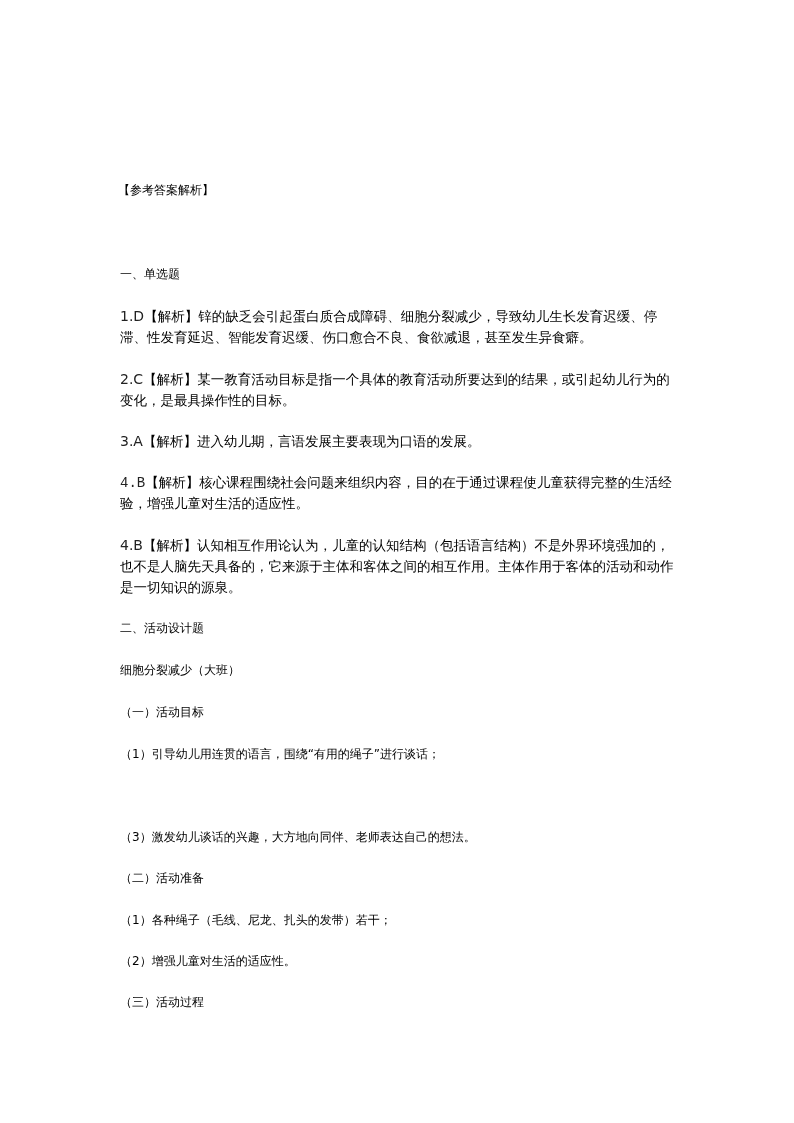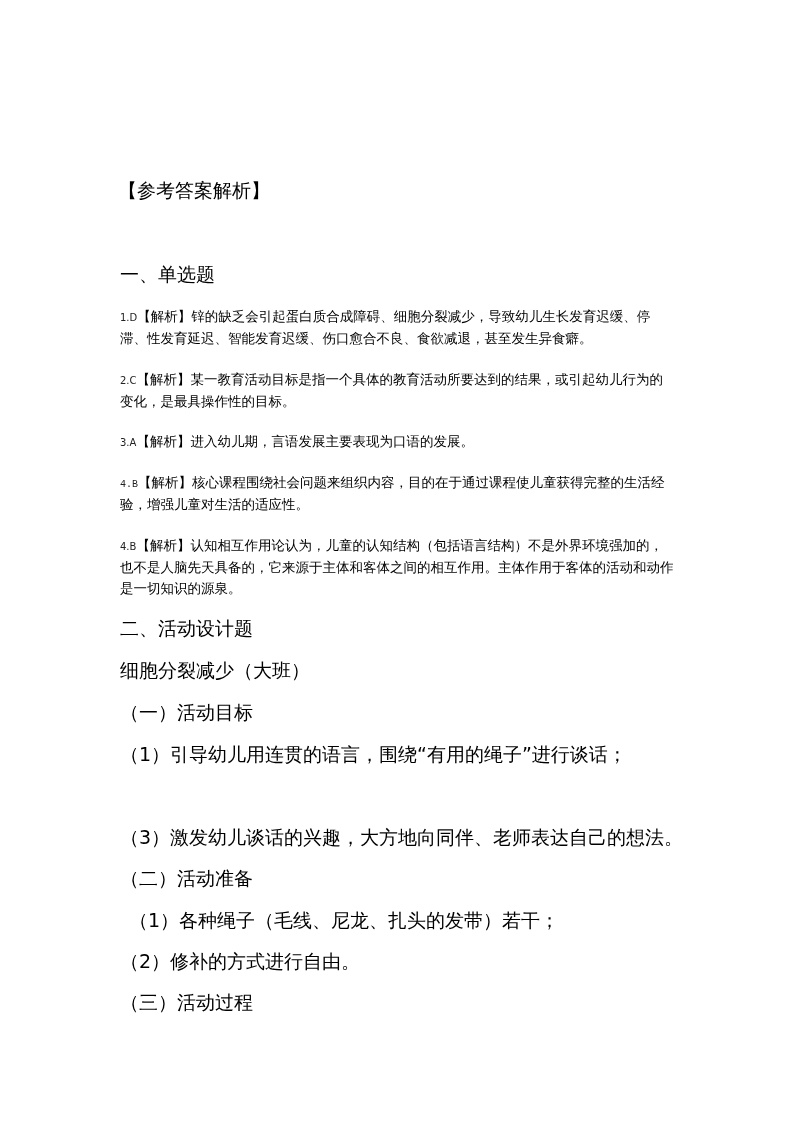--- a/index.html
+++ b/index.html
@@ -1,21 +1,21 @@
 <!DOCTYPE html>
 <html><head>
 <meta charset="utf-8">
 <style>
   html, body { margin: 0; padding: 0; background: #ffffff; }
   body { width: 794px; height: 1123px; position: relative; overflow: hidden;
          font-family: "DejaVu Sans", "Liberation Sans", sans-serif; color: #000; }
   .page { position: absolute; left: 0; top: 0; width: 794px; height: 1123px; }
-  .line { position: absolute; left: 120px; font-size: 19px; line-height: 21px; white-space: nowrap; }
+  .line { position: absolute; left: 120px; font-size: 12px; line-height: 21px; white-space: nowrap; }
   .para { position: absolute; left: 120px; width: 556px; font-size: 13.5px; line-height: 21px; }
-  .num { font-size: 10px; color: #222; }
+  .num { font-size: 14px; color: #222; }
   .heading { left: 118px; }
 </style>
 </head>
 <body>
 
 <div class="page">
 
   <div class="line heading" style="top:180px;">【参考答案解析】</div>
 
   <div class="line" style="top:264px;">一、单选题</div>
@@ -50,23 +50,23 @@
     <span>（1）</span><span>引导幼儿用连贯的语言，围绕“有用的绳子”进行谈话；</span>
   </div>
 
 
   <div class="line" style="top:827px;">
     <span>（3）</span><span>激发幼儿谈话的兴趣，大方地向同伴、老师表达自己的想法。</span>
   </div>
 
   <div class="line" style="top:868px;">（二）活动准备</div>
 
-  <div class="line" style="top:910px;margin-left:9px;">
+  <div class="line" style="top:910px;">
     <span>（1）</span><span>各种绳子（毛线、尼龙、扎头的发带）若干；</span>
   </div>
 
   <div class="line" style="top:951px;">
-    <span>（2）</span><span>修补的方式进行自由。</span>
+    <span>（2）</span><span>增强儿童对生活的适应性。</span>
   </div>
 
   <div class="line" style="top:992px;">（三）活动过程</div>
 
 </div>
 
 </body></html>

